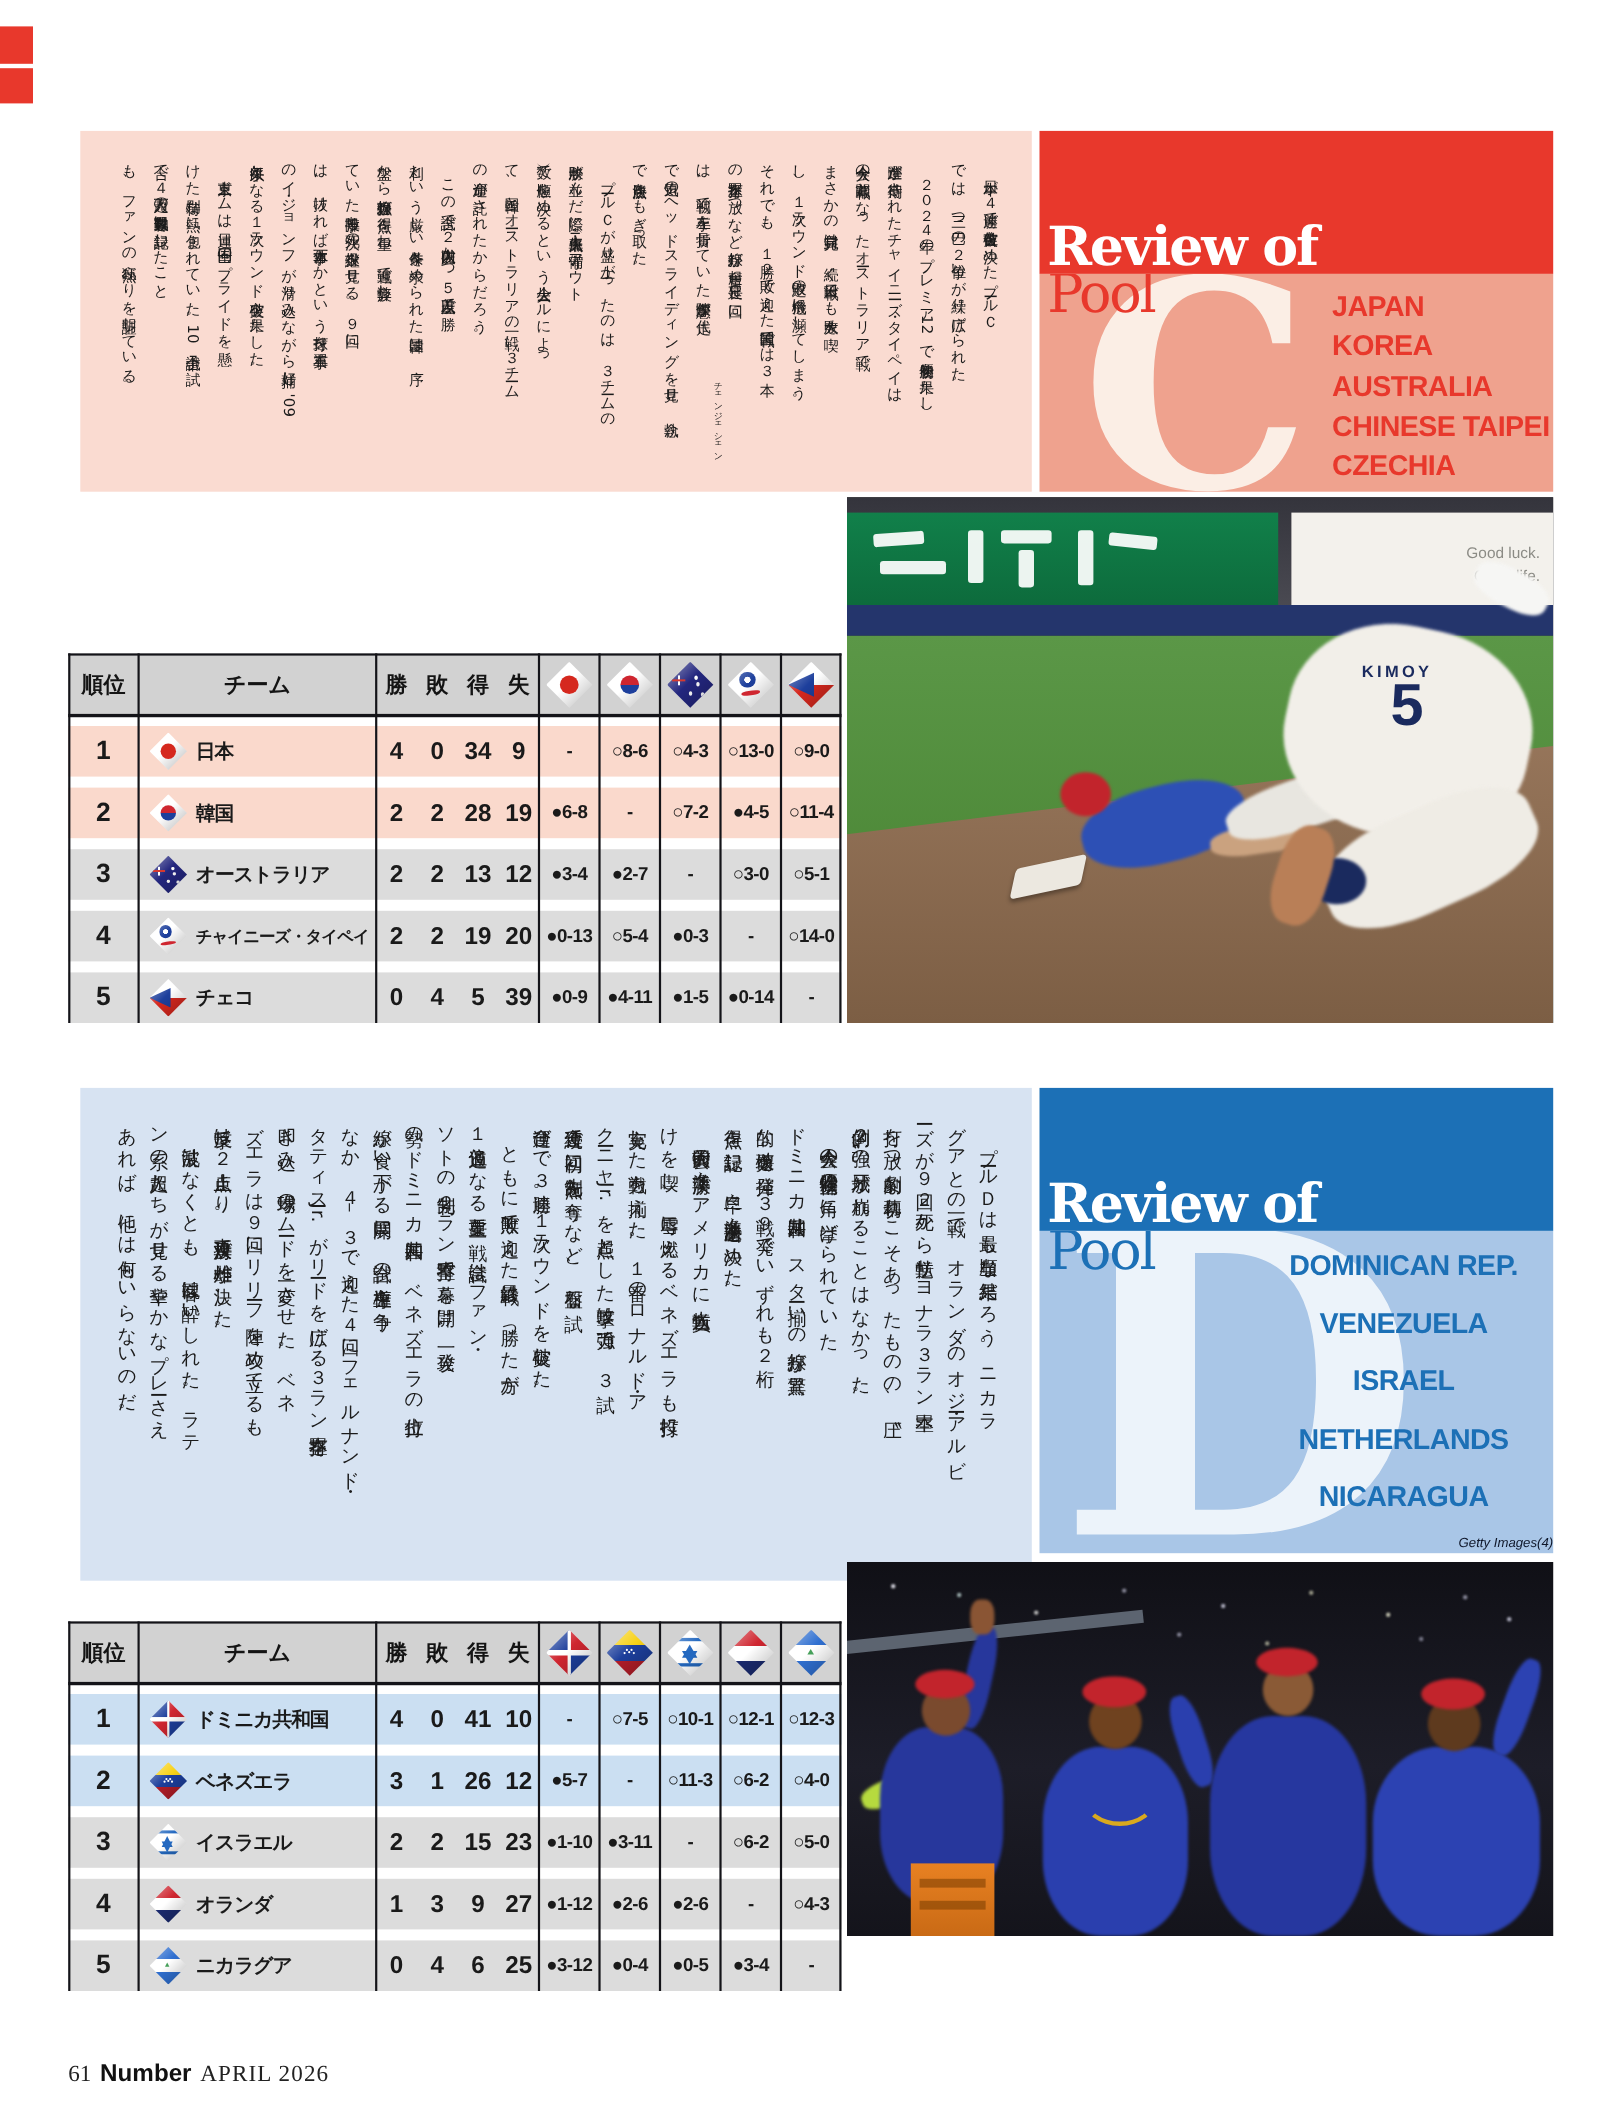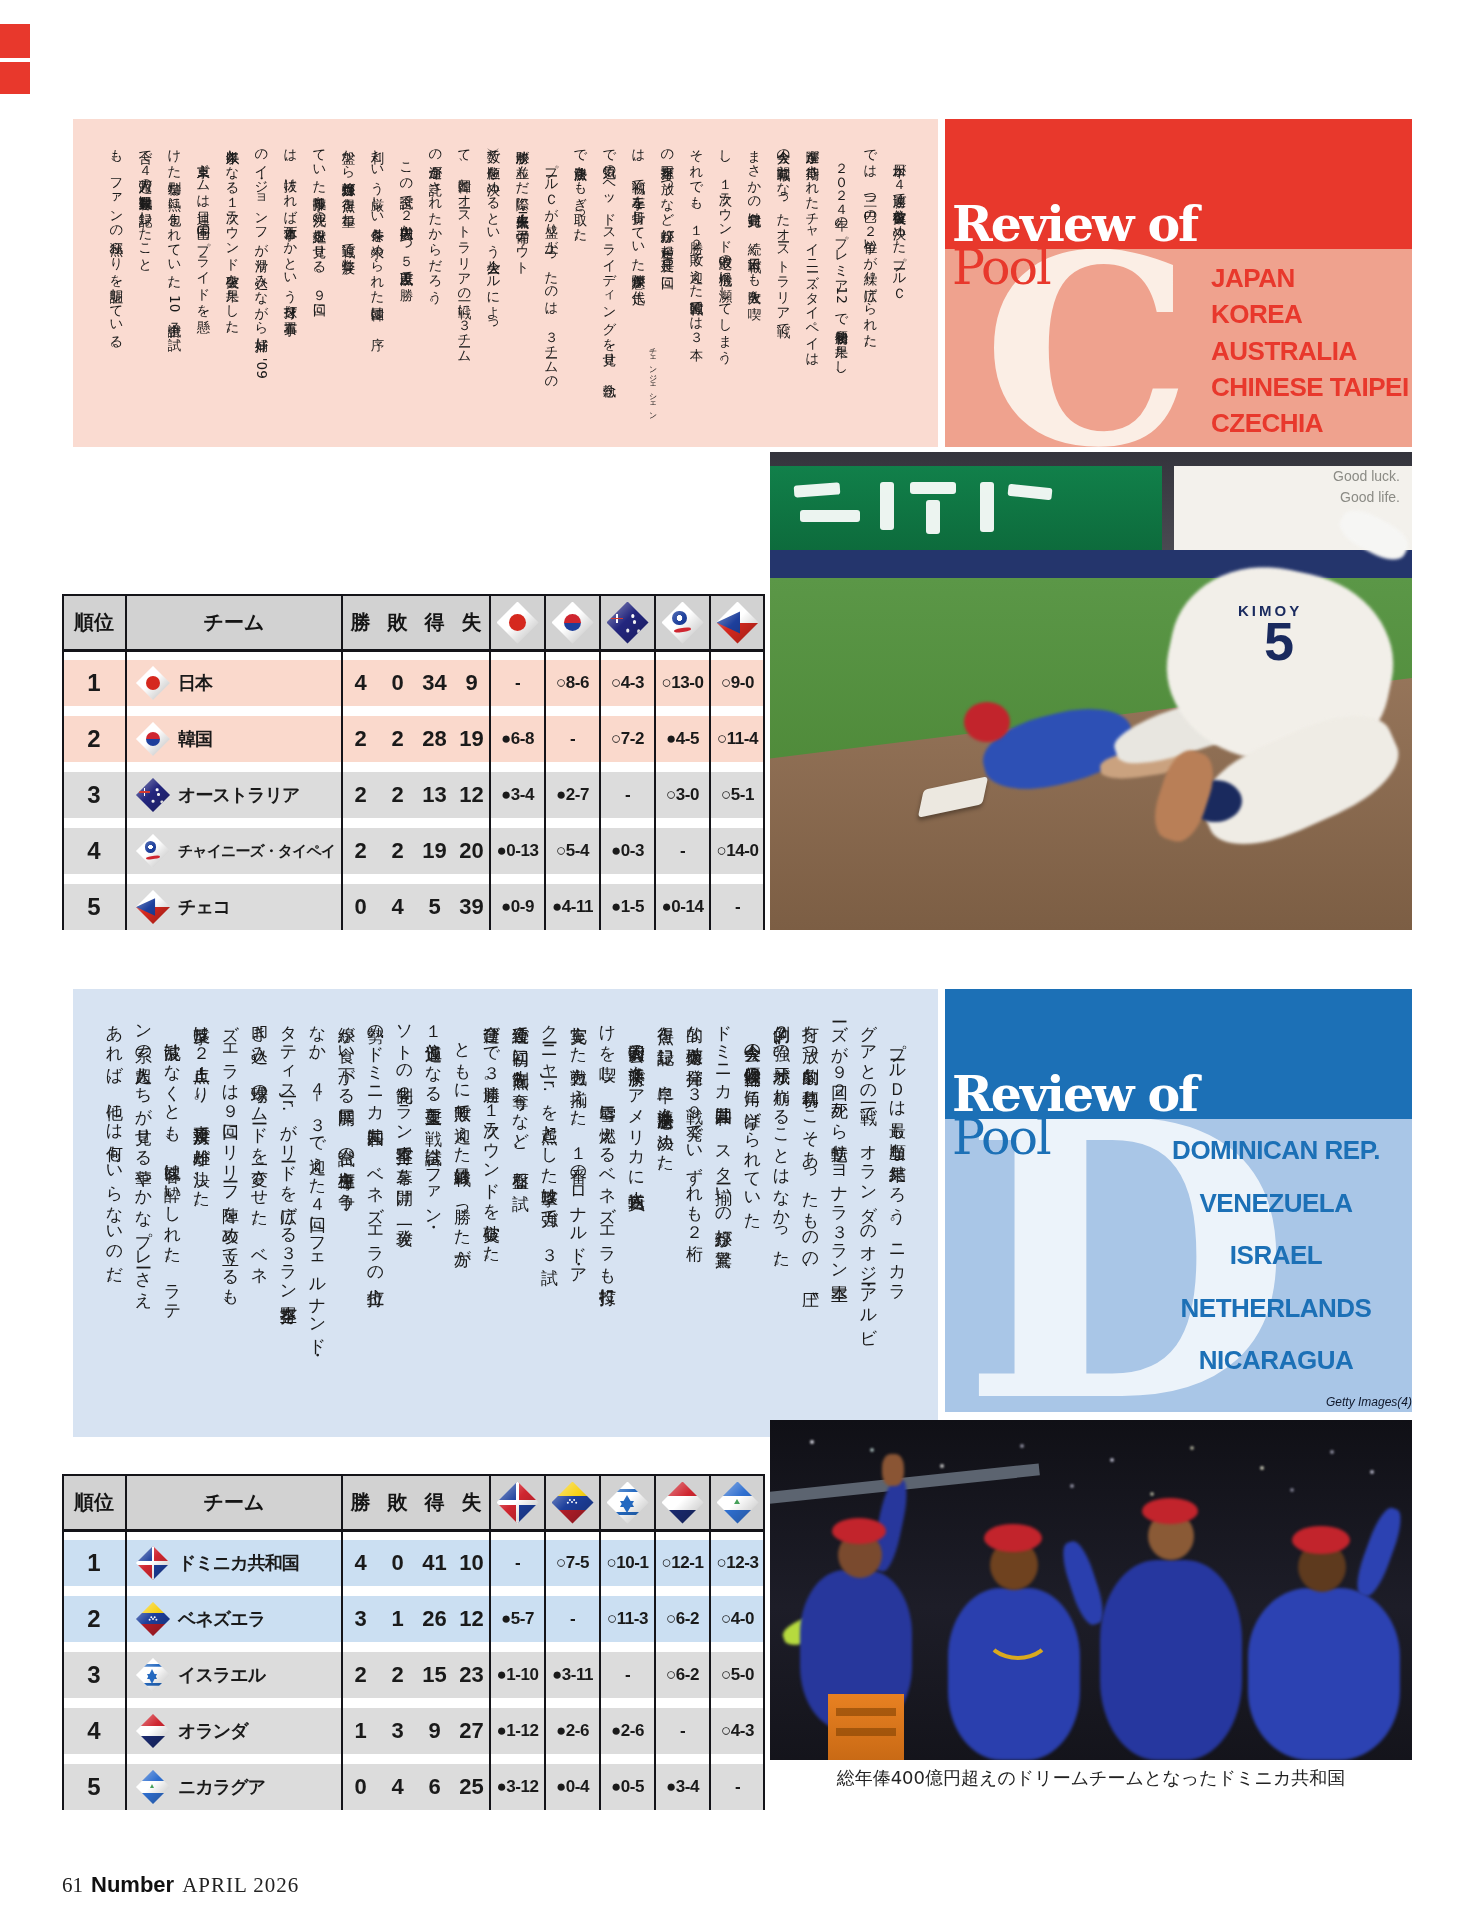--- a/index.html
+++ b/index.html
@@ -144,21 +144,21 @@
   .caption-d{top:1766px;}
   .blob{position:absolute;filter:blur(1.5px);}
 
   
   .ph-stands{position:absolute;left:0;top:0;right:0;height:100px;
              background:linear-gradient(180deg,#34343c,#4a4a52);}
   .ph-board-green{position:absolute;left:0;top:14px;width:392px;height:84px;
                   background:linear-gradient(180deg,#11804a,#0d6b3c);}
   .ph-board-green i{position:absolute;background:rgba(255,255,255,.92);border-radius:3px;}
   .ph-board-white{position:absolute;right:0;top:14px;width:238px;height:84px;background:#f3f1ec;}
-  .ph-ad-text{position:absolute;right:12px;top:0;text-align:right;color:#8b8b85;
+  .ph-ad-text{position:absolute;right:12px;top:26px;text-align:right;color:#8b8b85;
               font-family:"Liberation Sans",sans-serif;font-size:14px;line-height:1.5;}
   .ph-bluewall{position:absolute;left:0;top:98px;right:0;height:28px;background:#24356c;}
   .ph-field{position:absolute;left:0;top:126px;right:0;bottom:0;
             background:linear-gradient(180deg,#5b9747,#45802f);}
   .ph-dirt{position:absolute;left:0;top:210px;right:0;bottom:0;
            background:linear-gradient(180deg,#97765b,#7c5e44);
            clip-path:polygon(0 36%,100% 6%,100% 100%,0 100%);}
   .ph-base{position:absolute;left:150px;top:332px;width:66px;height:26px;background:#ece8e0;
            border-radius:4px;transform:rotate(-12deg) skewX(-24deg);box-shadow:0 3px 4px rgba(0,0,0,.35);}
   .jersey-name{position:absolute;left:468px;top:150px;font-family:"Liberation Sans",sans-serif;
@@ -495,21 +495,20 @@
     <div class="blob" style="left:478px;top:168px;width:152px;height:172px;background:#2c42b2;border-radius:40%;"></div>
     <div class="blob" style="left:528px;top:122px;width:48px;height:50px;background:#5e3a1e;border-radius:50%;"></div>
     <div class="blob" style="left:522px;top:106px;width:58px;height:28px;background:#c2242c;border-radius:50%;"></div>
     <div class="blob" style="left:596px;top:86px;width:26px;height:92px;background:#2c42b2;border-radius:40%;transform:rotate(20deg);"></div>
 
     <div class="phd-crate">
       <i style="top:14px;"></i>
         <i style="top:34px;"></i>
     </div>
   </div>
-  <div class="caption caption-d">総年俸400億円超えのドリームチームとなったドミニカ共和国</div>
 
   <div class="standings standings-d">
     <div class="srow srow-head">
       <div class="cell cell-hd">順位</div>
       <div class="cell cell-hd">チーム</div>
       <div class="cell cell-hd">勝</div>
       <div class="cell cell-hd">敗</div>
       <div class="cell cell-hd">得</div>
       <div class="cell cell-hd">失</div>
       <div class="cell">

